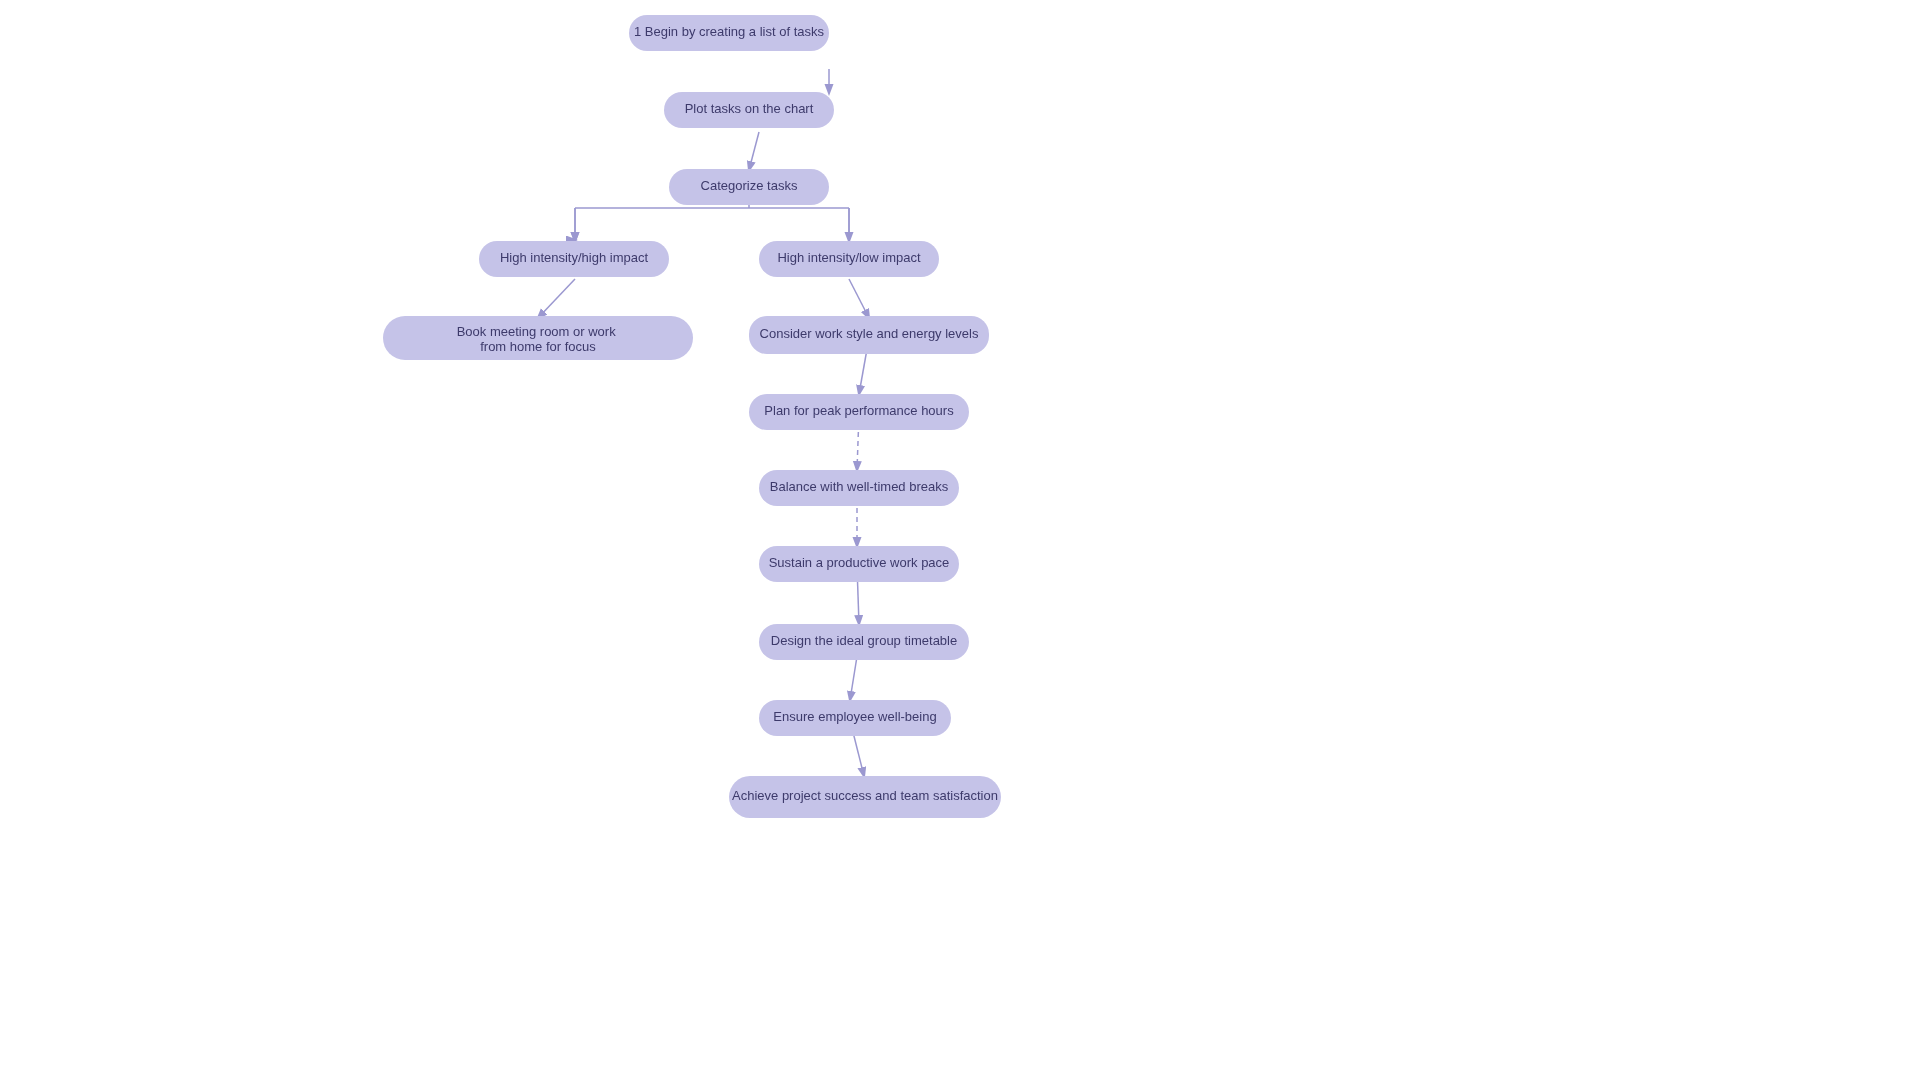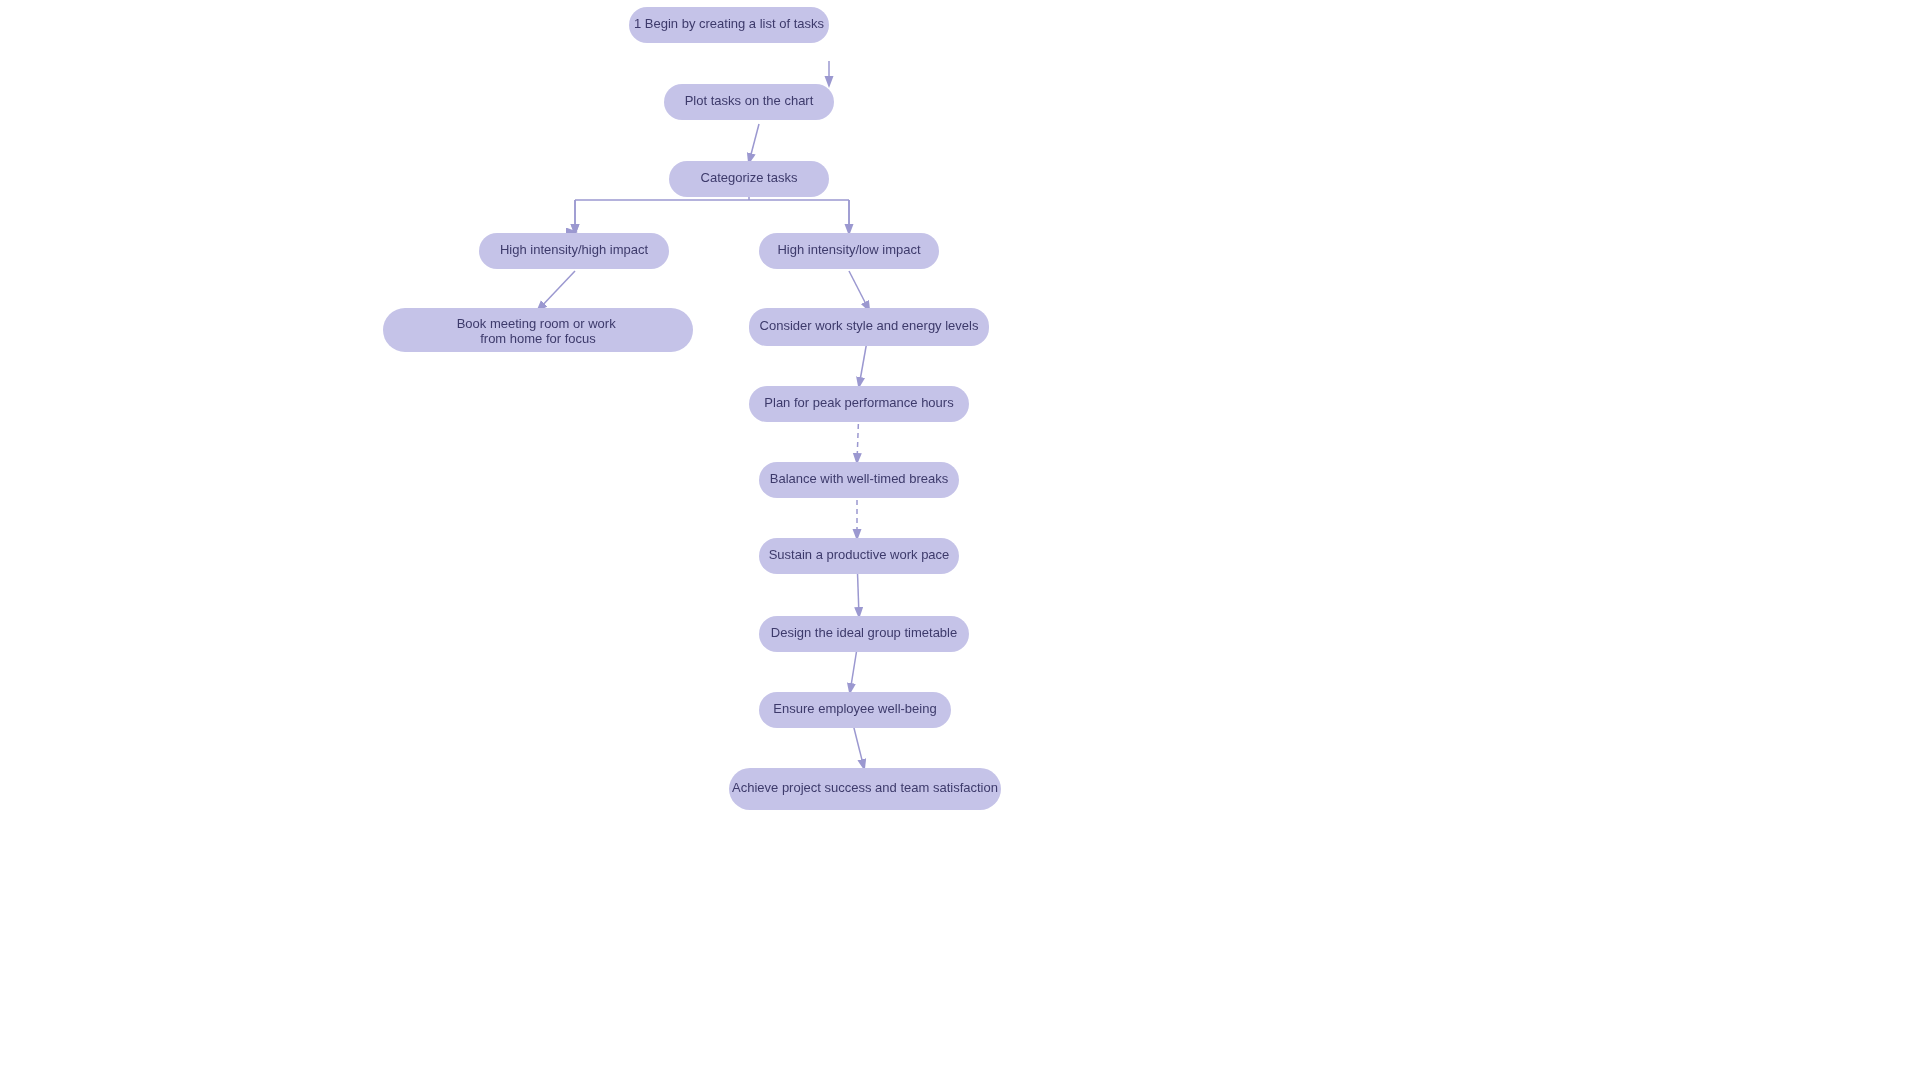--- a/index.html
+++ b/index.html
@@ -7,21 +7,21 @@
       width: 1920px;
       height: 1080px;
       background: #ffffff;
       font-family: -apple-system, BlinkMacSystemFont, 'Segoe UI', sans-serif;
       overflow: hidden;
       position: relative;
     }
 
     .flowchart-container {
       position: absolute;
-      top: 0;
+      top: 8px;
       left: 0;
       width: 1920px;
       height: 814px;
     }
 
     svg {
       width: 1920px;
       height: 1080px;
     }
 

